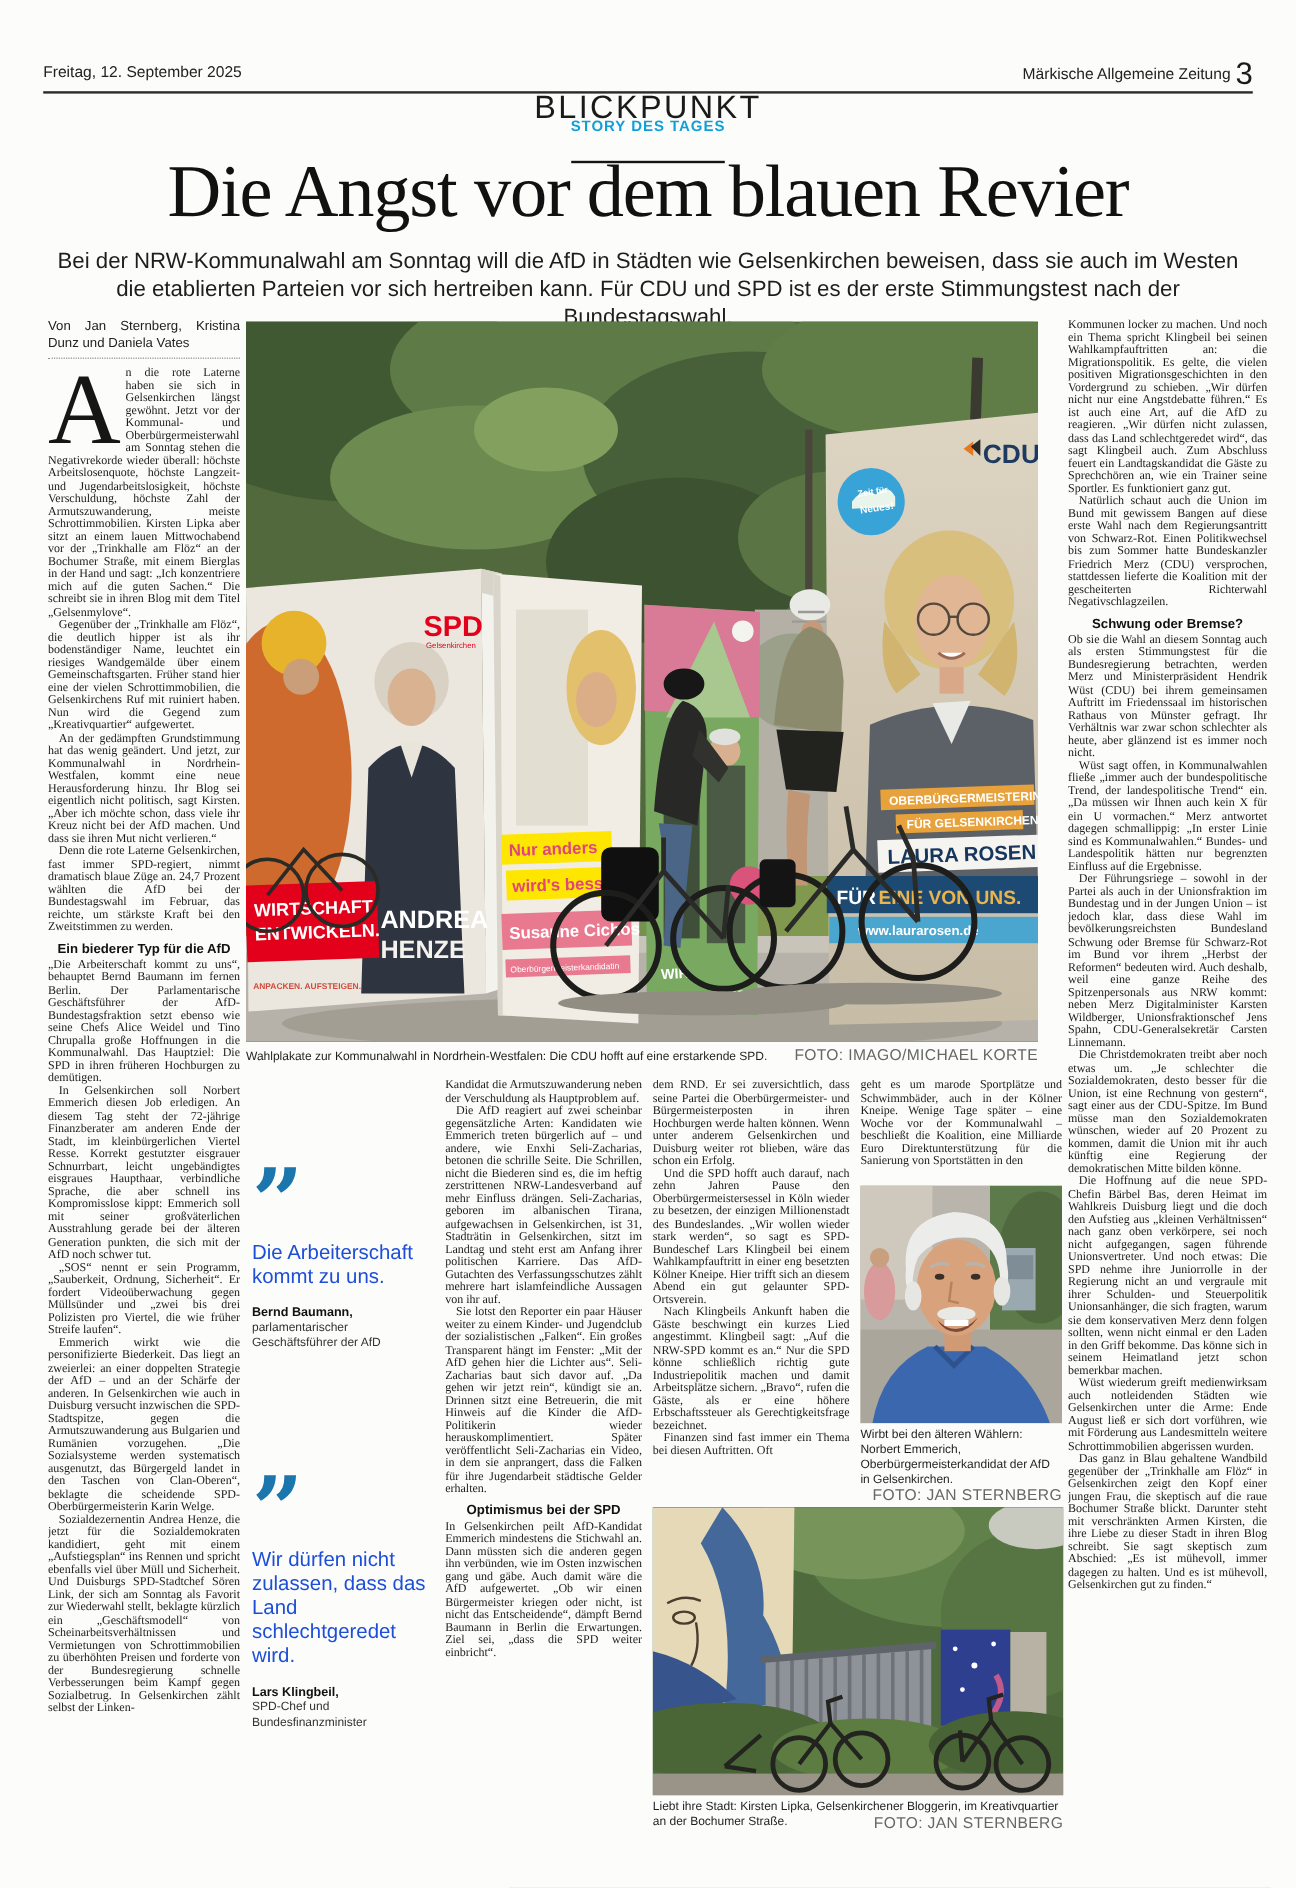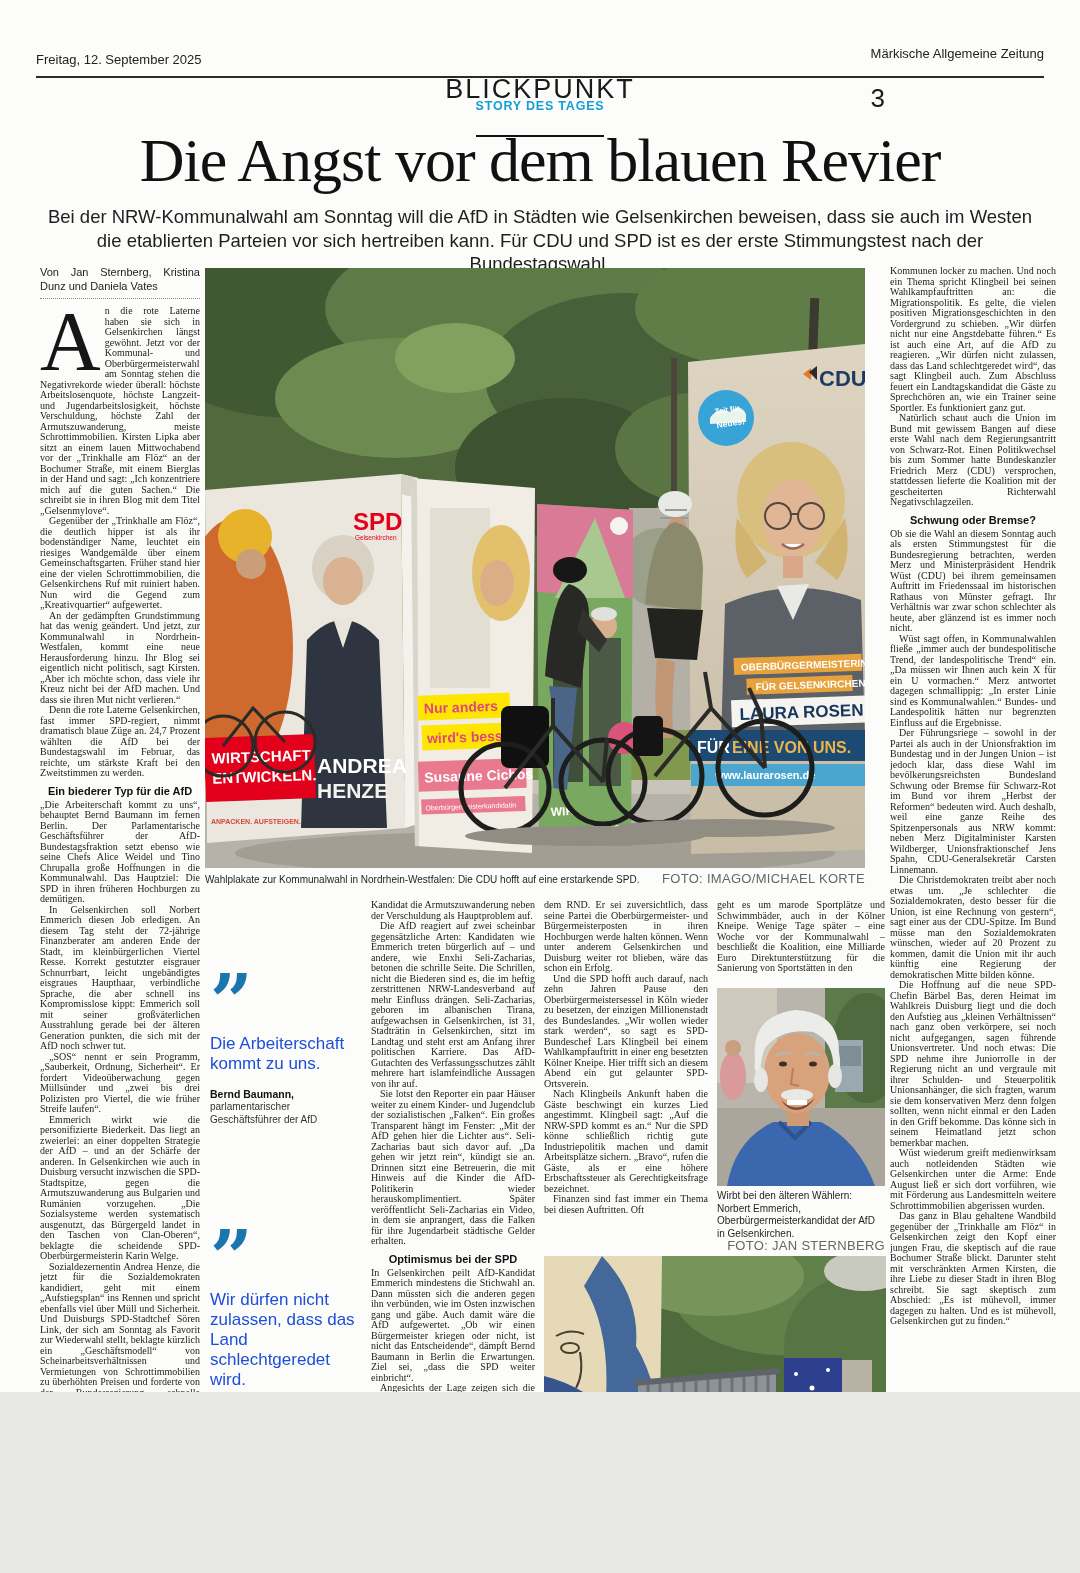--- a/index.html
+++ b/index.html
@@ -1,26 +1,26 @@
 <!DOCTYPE html>
 <html lang="de"><head>
 <meta charset="utf-8">
 <style>
   * { margin:0; padding:0; box-sizing:border-box; }
   html,body { background:#e8e8e6; }
   #page {
-    position:relative; width:1080px; height:1392px; margin:0 auto;
+    position:relative; width:1080px; height:1573px; margin:0 auto;
     background:#fcfcfa; overflow:hidden; color:#1c1c1c;
     font-family:"Liberation Serif", serif;
   }
   
   .mh-left  { position:absolute; left:36px; top:52px; font:13px "Liberation Sans",sans-serif; color:#222; }
   .mh-center{ position:absolute; left:0; right:0; top:42px; text-align:center;
               font:27px "Liberation Sans",sans-serif; letter-spacing:2px; color:#1a1a1a;margin-top:32px; }
-  .mh-right { position:absolute; right:36px; top:46px; display:flex; align-items:flex-start; gap:22px;flex-direction:column; }
+  .mh-right { position:absolute; right:36px; top:46px; display:flex; align-items:center; gap:4px; }
   .mh-paper { font:13px "Liberation Sans",sans-serif; color:#222; }
   .mh-page  { font:26px "Liberation Sans",sans-serif; color:#1a1a1a; }
   .mh-rule  { position:absolute; left:36px; right:36px; top:76px; height:2px; background:#2b2b2b; }
   .kicker-wrap { position:absolute; left:0; right:0; top:96px; text-align:center; }
   .kicker { display:inline-block; font:bold 12.5px "Liberation Sans",sans-serif; letter-spacing:.8px;
             color:#119fd9; border-bottom:2px solid #141414; padding-bottom:22px; }
   
   .headline { position:absolute; left:0; right:0; top:128px; text-align:center;
               font:400 62px/1.05 "Liberation Serif",serif; letter-spacing:-1px; color:#111; }
   .subheadline { position:absolute; left:45px; right:45px; top:205px; text-align:center;
@@ -254,21 +254,20 @@
     <div class="qname">Lars Klingbeil,</div>
     <div class="qrole">SPD-Chef und Bundesfinanzminister</div>
   </div>
 
   <div class="col bt" style="left:371px; top:900px; width:164px; height:668px;">
     <p class="ni">Kandidat die Armutszuwanderung neben der Verschuldung als Hauptproblem auf.</p>
     <p>Die AfD reagiert auf zwei scheinbar gegensätzliche Arten: Kandidaten wie Emmerich treten bürgerlich auf – und andere, wie Enxhi Seli-Zacharias, betonen die schrille Seite. Die Schrillen, nicht die Biederen sind es, die im heftig zerstrittenen NRW-Landesverband auf mehr Einfluss drängen. Seli-Zacharias, geboren im albanischen Tirana, aufgewachsen in Gelsenkirchen, ist 31, Stadträtin in Gelsenkirchen, sitzt im Landtag und steht erst am Anfang ihrer politischen Karriere. Das AfD-Gutachten des Verfassungsschutzes zählt mehrere hart islamfeindliche Aussagen von ihr auf.</p>
     <p>Sie lotst den Reporter ein paar Häuser weiter zu einem Kinder- und Jugendclub der sozialistischen „Falken“. Ein großes Transparent hängt im Fenster: „Mit der AfD gehen hier die Lichter aus“. Seli-Zacharias baut sich davor auf. „Da gehen wir jetzt rein“, kündigt sie an. Drinnen sitzt eine Betreuerin, die mit Hinweis auf die Kinder die AfD-Politikerin wieder herauskomplimentiert. Später veröffentlicht Seli-Zacharias ein Video, in dem sie anprangert, dass die Falken für ihre Jugendarbeit städtische Gelder erhalten.</p>
     <h3 class="sh">Optimismus bei der SPD</h3>
     <p class="ni">In Gelsenkirchen peilt AfD-Kandidat Emmerich mindestens die Stichwahl an. Dann müssten sich die anderen gegen ihn verbünden, wie im Osten inzwischen gang und gäbe. Auch damit wäre die AfD aufgewertet. „Ob wir einen Bürgermeister kriegen oder nicht, ist nicht das Entscheidende“, dämpft Bernd Baumann in Berlin die Erwartungen. Ziel sei, „dass die SPD weiter einbricht“.</p>
-    <p>Angesichts der Lage zeigen sich die Sozialdemokraten fast schon verblüffend optimistisch: „Die Stimmung ist so engagiert und leidenschaftlich wie seit Jahrzehnten nicht mehr“, sagt Landeschef Achim Post</p>
   </div>
 
   <div class="col bt" style="left:717px; top:900px; width:168px; height:84px;">
     <p class="ni">geht es um marode Sportplätze und Schwimmbäder, auch in der Kölner Kneipe. Wenige Tage später – eine Woche vor der Kommunalwahl – beschließt die Koalition, eine Milliarde Euro Direktunterstützung für die Sanierung von Sportstätten in den</p>
   </div>
 
   <div class="col bt" style="left:544px; top:900px; width:164px; height:348px;">
     <p class="ni">dem RND. Er sei zuversichtlich, dass seine Partei die Oberbürgermeister- und Bürgermeisterposten in ihren Hochburgen werde halten können. Wenn unter anderem Gelsenkirchen und Duisburg weiter rot blieben, wäre das schon ein Erfolg.</p>
     <p>Und die SPD hofft auch darauf, nach zehn Jahren Pause den Oberbürgermeistersessel in Köln wieder zu besetzen, der einzigen Millionenstadt des Bundeslandes. „Wir wollen wieder stark werden“, so sagt es SPD-Bundeschef Lars Klingbeil bei einem Wahlkampfauftritt in einer eng besetzten Kölner Kneipe. Hier trifft sich an diesem Abend ein gut gelaunter SPD-Ortsverein.</p>
     <p>Nach Klingbeils Ankunft haben die Gäste beschwingt ein kurzes Lied angestimmt. Klingbeil sagt: „Auf die NRW-SPD kommt es an.“ Nur die SPD könne schließlich richtig gute Industriepolitik machen und damit Arbeitsplätze sichern. „Bravo“, rufen die Gäste, als er eine höhere Erbschaftssteuer als Gerechtigkeitsfrage bezeichnet.</p>

